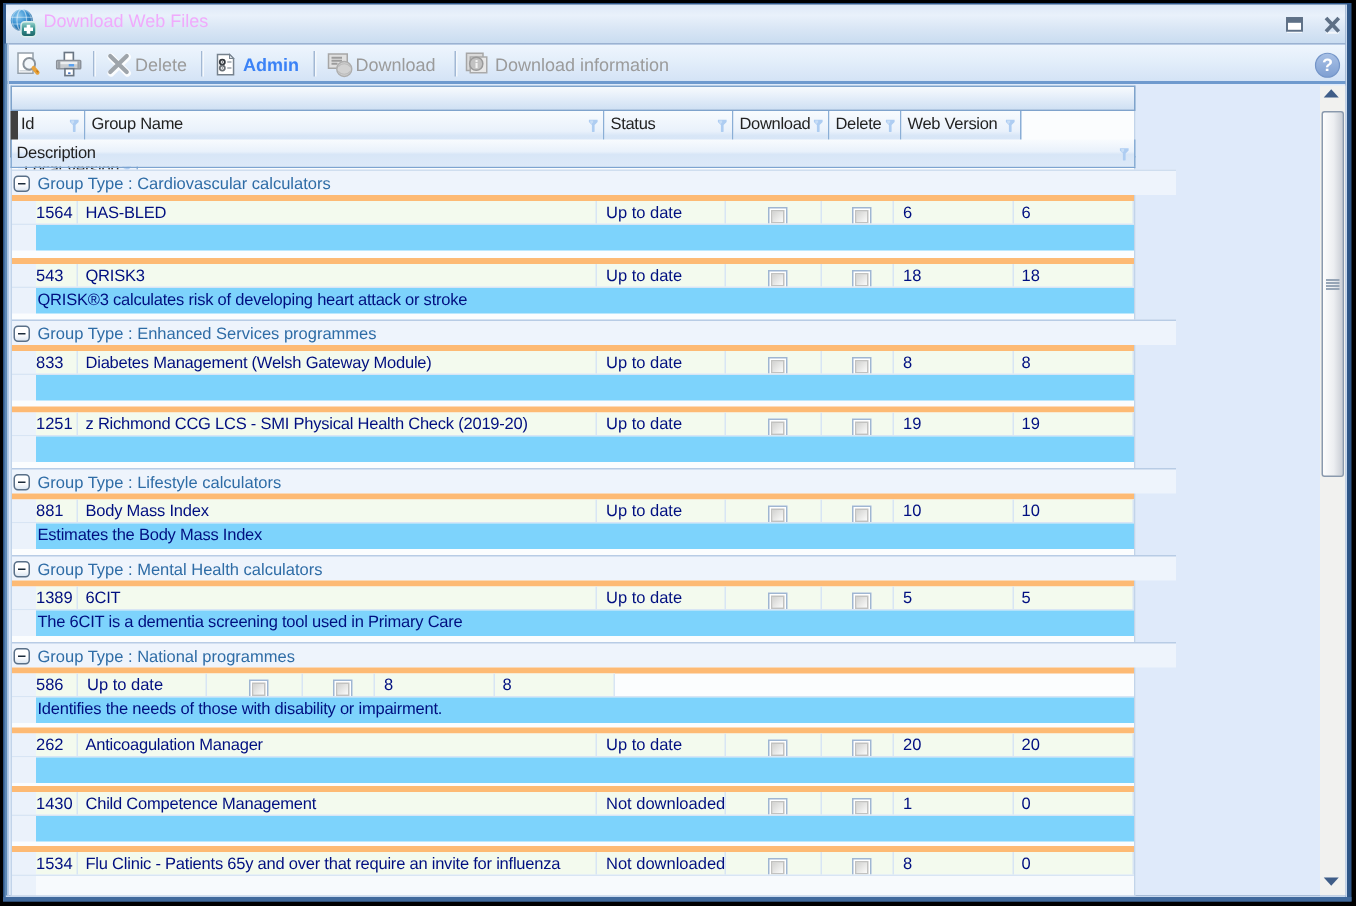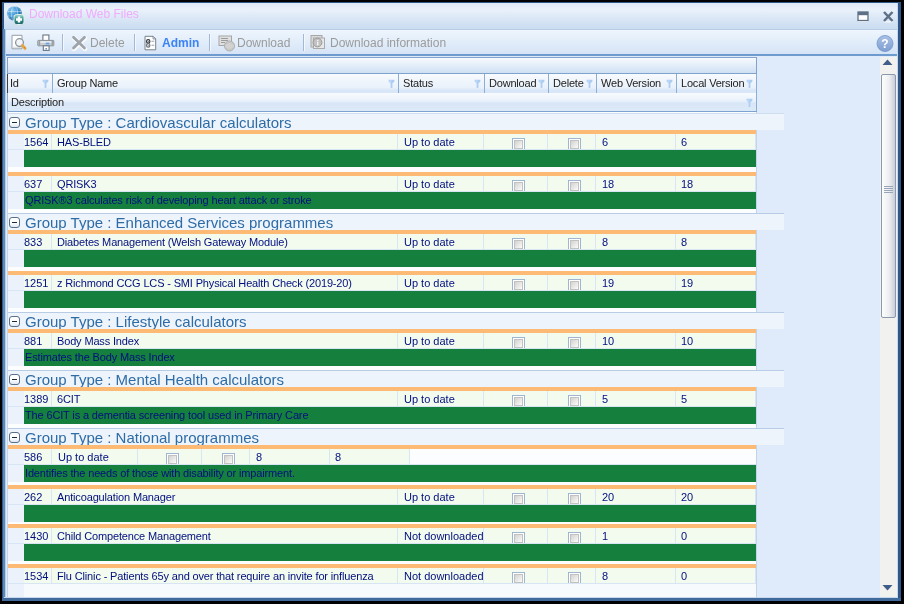--- a/index.html
+++ b/index.html
@@ -7,44 +7,44 @@
 body{font-family:"Liberation Sans",sans-serif;position:relative;}
 #navy{position:absolute;left:2px;top:2px;width:899px;height:599px;background:#2e5688;}
 #titlebar{position:absolute;left:4px;top:3px;width:893px;height:26px;background:linear-gradient(180deg,#dee9f7 0%,#e9f1fb 28%,#d9e6f5 62%,#c9dcf0 100%);}
 #title{position:absolute;left:29px;top:7px;font-size:12px;color:#f0abfc;}
 #toolbar{position:absolute;left:4px;top:29px;width:893px;height:27px;background:linear-gradient(180deg,#eef5fd 0%,#e3eefa 45%,#d4e3f6 100%);border-top:1px solid #b9cce5;border-bottom:2px solid #6f9ace;}
 #client{position:absolute;left:4px;top:56px;width:893px;height:541px;background:#dfeafa;}
 #gridbg{position:absolute;left:7px;top:57px;width:750px;height:540px;background:#fbfdfe;border-left:1px solid #c2d4ea;border-right:1px solid #c2d4ea;}
 #gpanel{position:absolute;left:7px;top:57px;width:750px;height:17px;border:1px solid #7fa3cc;background:linear-gradient(180deg,#f7fafd 0%,#e3edf9 50%,#cfe0f3 100%);}
 .hcell{float:left;height:100%;letter-spacing:-0.2px;border-right:1px solid #8aaed6;background:linear-gradient(180deg,#f8fbfe 0%,#e9f1fb 45%,#d8e6f7 55%,#dce9f8 100%);font-size:11px;color:#222;line-height:18px;position:relative;}
 .hcell span{padding-left:4px;}
-#hdrrow{position:absolute;left:7px;top:74px;width:750px;height:31px;border-left:1px solid #404040;border-bottom:1px solid #7da4d0;}
+#hdrrow{position:absolute;left:7px;top:74px;width:750px;height:31px;border-left:5px solid #404040;border-bottom:1px solid #7da4d0;}
 #deschdr{position:absolute;left:7px;top:93px;width:750px;height:19px;border-left:1px solid #8aaed6;border-bottom:1px solid #7da4d0;}
 .funnel{position:absolute;right:3px;top:5px;}
-.grow{position:absolute;left:8px;width:776px;height:17px;background:#eef4fc;border-top:1px solid #b8cce5;font-size:15px;color:#2e6ca6;line-height:16px;}
+.grow{position:absolute;left:8px;width:776px;height:17px;background:#eef4fc;border-top:1px solid #b8cce5;font-size:11px;color:#2e6ca6;line-height:16px;}
 .grow .gtxt{position:absolute;left:17px;top:1px;}
 .minus{position:absolute;left:1px;top:3px;width:11px;height:11px;border:1px solid #5a7088;border-radius:3px;background:linear-gradient(180deg,#ffffff 55%,#dde7f2 100%);}
 .minus:after{content:"";position:absolute;left:2px;top:4px;width:5px;height:1px;background:#1a2a3a;}
 .drow{position:absolute;left:8px;width:748px;height:19px;border-top:4px solid #fdba74;}
 .ind{position:absolute;left:0;top:0;width:16px;height:100%;background:#ebf2fb;}
 .cells{position:absolute;left:16px;top:0;width:732px;height:100%;display:flex;}
 .cells>div{height:100%;border-right:1px solid #d8e5f4;background:#f3faee;font-size:11px;color:#000f80;line-height:17px;overflow:hidden;white-space:nowrap;}
 .c-id{width:28px;padding-left:0px;}
 .c-nm{width:346px;padding-left:5px;letter-spacing:-0.15px;}
 .c-st{width:86px;padding-left:6px;}
 .c-dl{width:64px;position:relative;}
 .c-de{width:48px;position:relative;}
 .c-wv{width:80px;padding-left:6px;}
 .c-lv{width:80px;padding-left:5px;}
 .cb{position:absolute;top:4px;width:13px;height:13px;border:1px solid #9fb6d2;background:#fff;}
 .cb:after{content:"";position:absolute;inset:1px;background:linear-gradient(135deg,#d2d2d0 0%,#fbfbfa 100%);border:1px solid #c2c2c0;}
 .c-dl .cb{left:28px;}
 .c-de .cb{left:20px;}
 .desc{position:absolute;left:8px;width:748px;height:18px;border-top:1px solid #d8e5f4;}
-.desc .dtxt{position:absolute;left:16px;top:0;width:732px;height:100%;background:#15803d;font-size:11px;color:#000f80;line-height:16px;padding-left:1px;overflow:hidden;white-space:nowrap;letter-spacing:-0.15px;}
+.desc .dtxt{position:absolute;left:16px;top:0;width:732px;height:100%;background:#7dd3fc;font-size:11px;color:#000f80;line-height:16px;padding-left:1px;overflow:hidden;white-space:nowrap;letter-spacing:-0.15px;}
 .tbtxt{position:absolute;top:36px;font-size:12px;color:#9b9b9b;}
 #vscroll{position:absolute;left:880px;top:57px;width:17px;height:540px;background:#f1f1ef;}
 #vthumb{position:absolute;left:881px;top:74px;width:15px;height:244px;border:1px solid #8a99ad;border-radius:2px;background:linear-gradient(90deg,#fdfdfd 0%,#eceef1 55%,#c9cdd5 100%);}
 #vgrip{position:absolute;left:884px;top:186px;width:9px;height:8px;background:repeating-linear-gradient(180deg,#97a5b6 0 1px,transparent 1px 2px);}
 #bline1{position:absolute;left:4px;top:597px;width:893px;height:1px;background:#c7d8ee;}
 #bline2{position:absolute;left:2px;top:598px;width:899px;height:3px;background:#40699c;}
 #rline1{position:absolute;left:897px;top:3px;width:1px;height:595px;background:#c7d8ee;}
 #helpbtn{position:absolute;left:876px;top:34px;width:18px;height:18px;}
 </style>
 </head>
@@ -233,21 +233,21 @@
         <div class="c-lv">6</div>
       </div>
     </div>
 <div class="desc" style="top:149px;height:18px;">
       <div class="ind"></div>
       <div class="dtxt" style=""></div>
     </div>
 <div class="drow" style="top:172px;">
       <div class="ind"></div>
       <div class="cells">
-        <div class="c-id">637</div>
+        <div class="c-id">543</div>
         <div class="c-nm">QRISK3</div>
         <div class="c-st">Up to date</div>
         <div class="c-dl">
           <div class="cb"></div>
         </div>
         <div class="c-de">
           <div class="cb"></div>
         </div>
         <div class="c-wv">18</div>
         <div class="c-lv">18</div>

